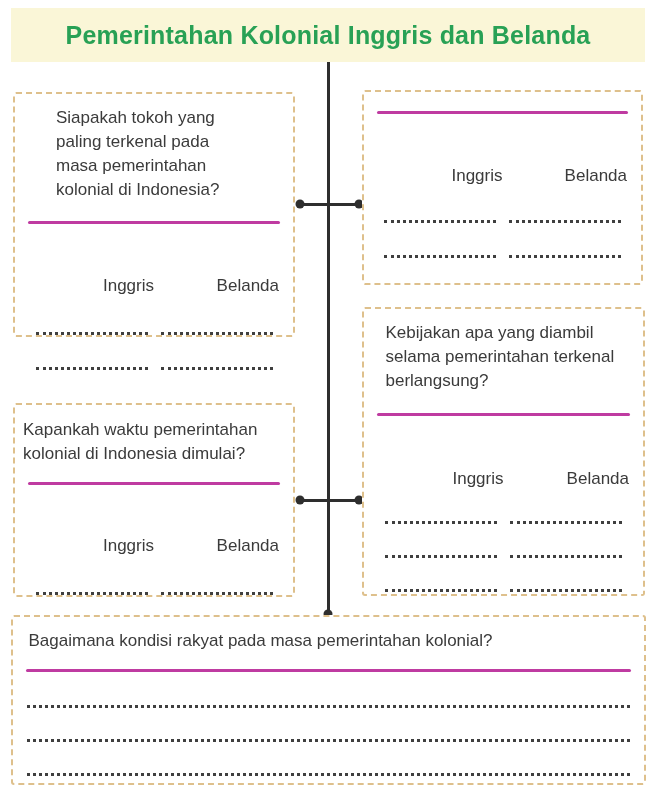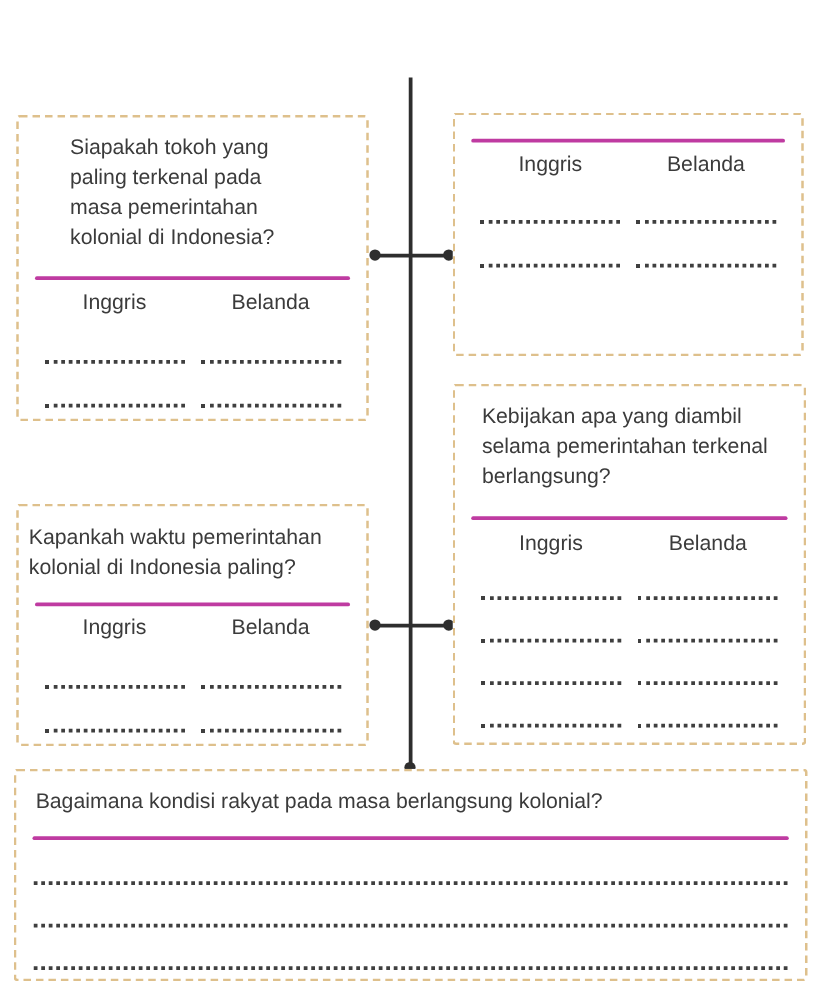--- a/index.html
+++ b/index.html
@@ -58,37 +58,40 @@
   .box-waktu .pink-line{margin-top:16px;}
   .box-kondisi .pink-line{margin-top:16px;}
   .cols{
     display:flex;justify-content:space-around;padding:0 14px;
     font-size:17px;font-weight:500;color:var(--body-text);
   }
   .box-tokoh .cols{margin-top:8px;}
   .box-daerah .cols{margin-top:8px;}
   .box-kebijakan .cols{margin-top:9px;}
   .box-waktu .cols{margin-top:7px;}
-  .cols span{width:50%;text-align:center;}
+  .cols span{width:50%;text-align:right;margin-top:44px;}
   
   .blanks{display:flex;flex-direction:column;gap:30px;}
   .box-tokoh .blanks{margin-top:34px;}
   .box-daerah .blanks{margin-top:32px;}
   .box-kebijakan .blanks{margin-top:30px;gap:29px;}
   .box-waktu .blanks{margin-top:34px;}
   .box-kondisi .blanks{margin-top:31px;gap:29px;}
   .blank-row{display:flex;justify-content:space-around;padding:0 14px;}
   .blank{width:112px;height:2px;border-bottom:3px dotted #3f3f3f;}
   .blank-full{margin:0 14px;height:2px;border-bottom:3px dotted #3f3f3f;}
 </style>
 </head>
 <body>
 
 <div id="page">
 
+  <div class="banner">
+    <h1>Pemerintahan Kolonial Inggris dan Belanda</h1>
+  </div>
 
   <div class="vline"></div>
   <div class="hline c1"></div>
   <div class="hline c2"></div>
   <div class="dot" style="left:300px;top:204px;"></div>
   <div class="dot" style="left:359px;top:204px;"></div>
   <div class="dot" style="left:300px;top:500px;"></div>
   <div class="dot" style="left:359px;top:500px;"></div>
   <div class="dot" style="left:328px;top:614px;"></div>
 
@@ -150,40 +153,40 @@
         <span class="blank"></span>
       </div>
         <div class="blank-row">
         <span class="blank"></span>
         <span class="blank"></span>
       </div>
       </div>
   </div>
 
   <div class="box box-waktu">
-    <p class="question">Kapankah waktu pemerintahan kolonial di Indonesia paling?</p>
+    <p class="question">Kapankah waktu pemerintahan kolonial di Indonesia dimulai?</p>
     <div class="pink-line"></div>
     <div class="cols">
       <span>Inggris</span>
       <span>Belanda</span>
     </div>
     <div class="blanks">
       <div class="blank-row">
         <span class="blank"></span>
         <span class="blank"></span>
       </div>
     <div class="blank-row">
         <span class="blank"></span>
         <span class="blank"></span>
       </div>
       </div>
   </div>
 
   <div class="box box-kondisi">
-    <p class="question">Bagaimana kondisi rakyat pada masa berlangsung kolonial?</p>
+    <p class="question">Bagaimana kondisi rakyat pada masa pemerintahan kolonial?</p>
     <div class="pink-line"></div>
     <div class="blanks">
       <div class="blank-full"></div>
     <div class="blank-full"></div>
         <div class="blank-full"></div>
       </div>
   </div>
 
 </div>
 

